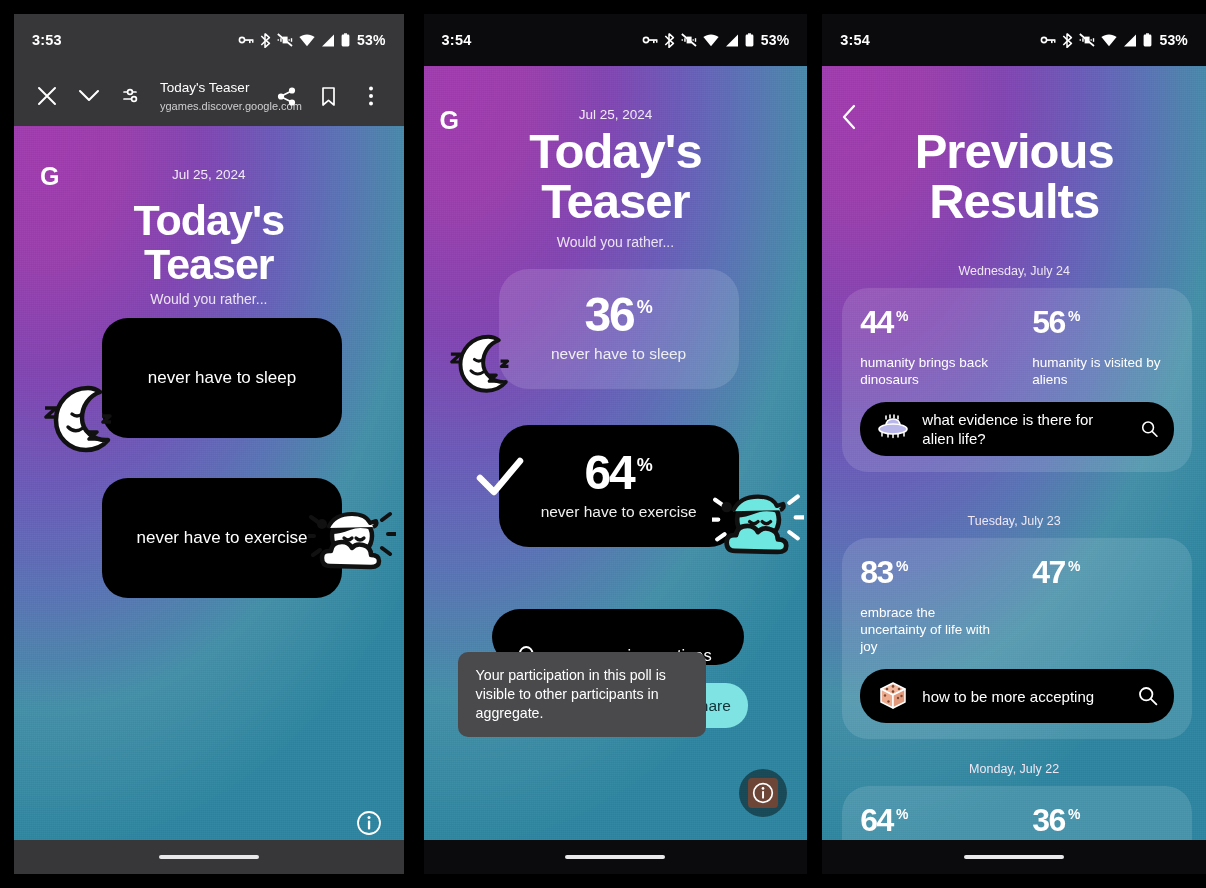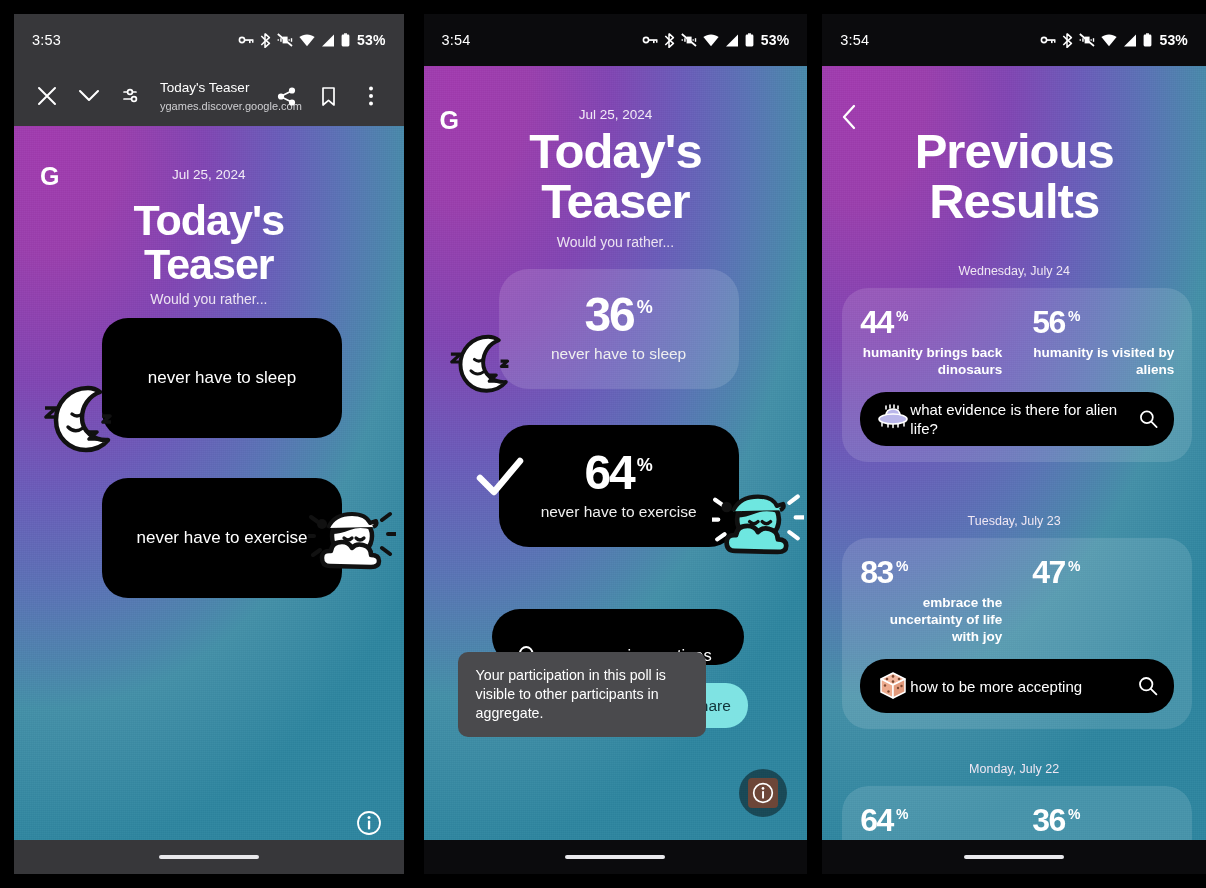--- a/index.html
+++ b/index.html
@@ -20,21 +20,21 @@
 
   .screen{ position:absolute; inset:0; overflow:hidden; }
 
   
   .statusbar{
     position:absolute; top:0; left:0; right:0; height:52px;
     background:#0b0b0d; color:#fff; display:flex; align-items:center;
     padding:0 18px; font-size:14.5px; letter-spacing:.2px; z-index:30;
   }
   .p1 .statusbar{ background:#37373a; }
-  .statusbar .clock{ font-weight:400; }
+  .statusbar .clock{ font-weight:700; }
   .sb-icons{ margin-left:auto; display:flex; align-items:center; gap:6px; }
   .sb-icons svg{ display:block; }
   .sb-batt{ font-size:14px; font-weight:600; margin-left:1px;}
 
   
   .cct{
     position:absolute; top:52px; left:0; right:0; height:60px;
     background:#37373a; display:flex; align-items:center; gap:0;
     padding:0 12px; z-index:25; color:#fff;
   }
@@ -148,24 +148,24 @@
   .backbtn{ position:absolute; left:18px; top:38px; width:28px; height:28px; color:#fff; }
   .daylabel{ position:absolute; left:0; right:0; text-align:center; color:#efe7f3; font-size:12.5px; }
   .prevcard{
     position:absolute; left:20px; width:350px; border-radius:26px;
     background:rgba(255,255,255,.12); padding:18px 18px 16px 18px;
   }
   .prow{ display:flex; gap:30px; }
   .pcol{ flex:1 1 0; min-width:0; }
   .p3pct{ color:#fff; font-weight:700; font-size:32px; letter-spacing:-1.5px; line-height:1; display:flex; align-items:flex-start; }
   .p3pct .pctsign{ font-size:14px; margin-top:3px; }
-  .p3lab{ color:#fff; font-size:13.5px; font-weight:700; line-height:17px; margin-top:6px;text-align:right; }
+  .p3lab{ color:#fff; font-size:13.5px; font-weight:400; line-height:17px; margin-top:16px; }
   .p3search{
     margin-top:14px; background:#000; border-radius:26px; height:54px;
-    display:flex; align-items:center; padding:16px 16px; color:#fff; font-size:15px;
+    display:flex; align-items:center; gap:12px; padding:16px 16px; color:#fff; font-size:15px;
   }
   .p3search .qtext{ flex:1 1 auto; line-height:19px; }
   .fadecard{ overflow:hidden; }
 </style>
 </head>
 <body>
 
 <div class="stage">
 
   <div class="panel p1">

